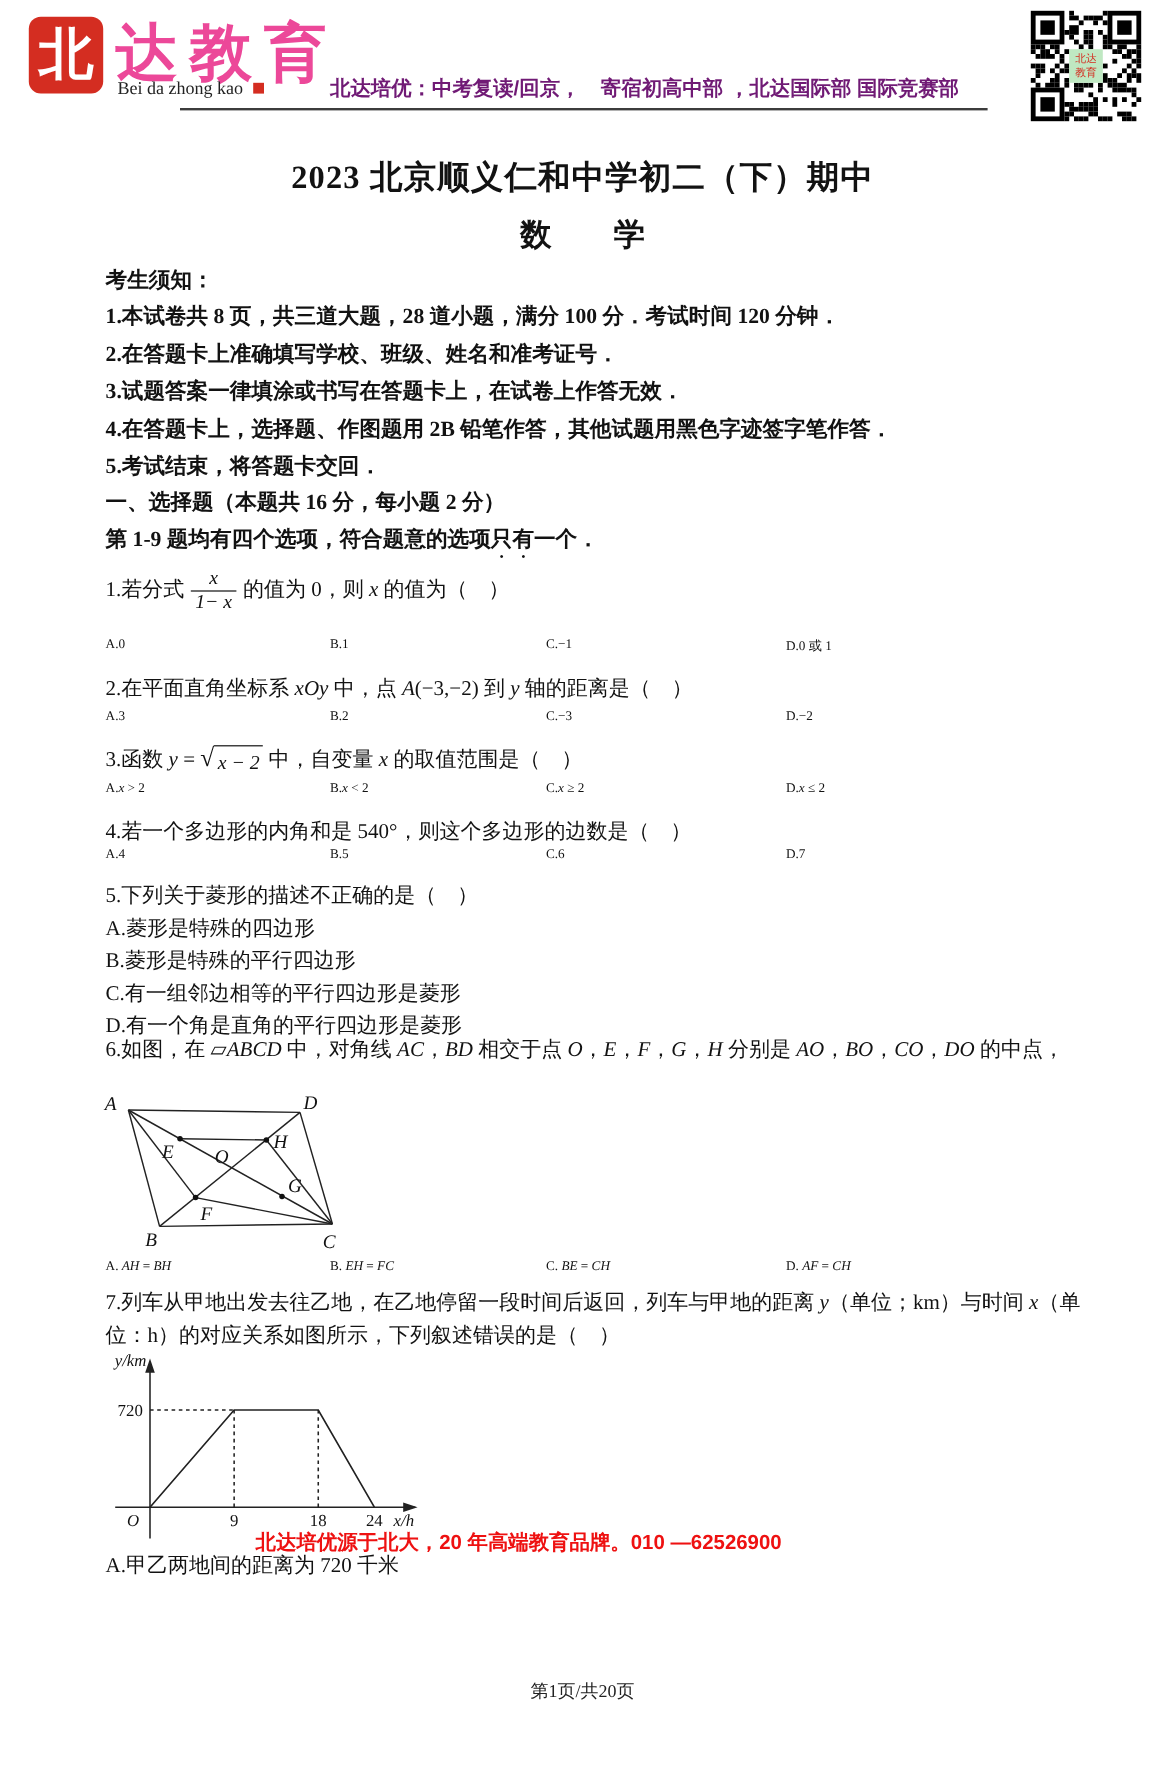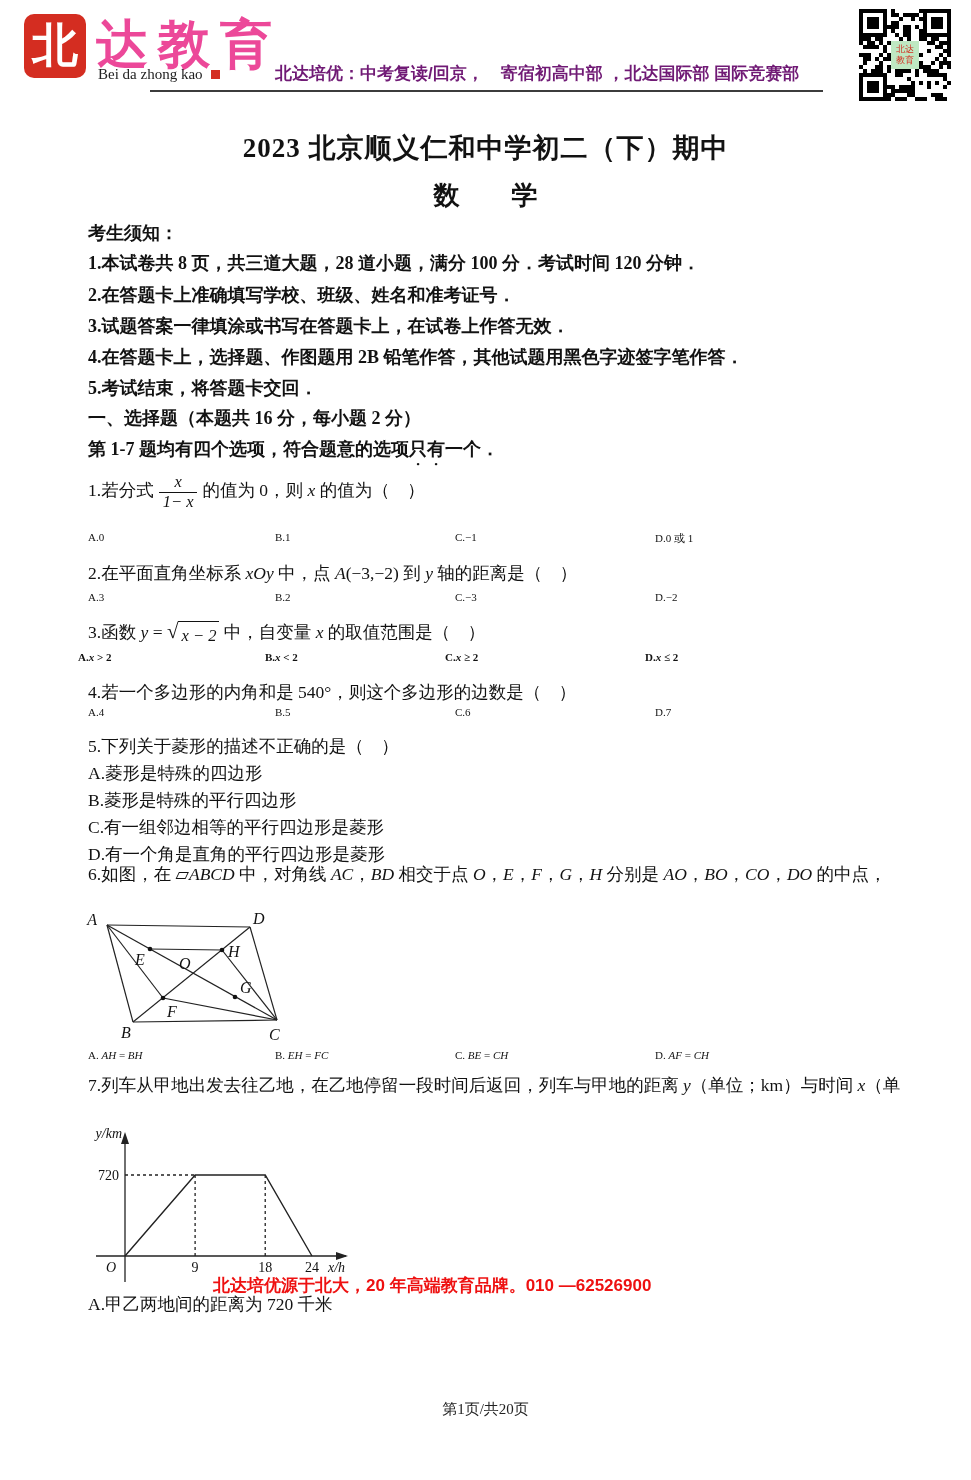--- a/index.html
+++ b/index.html
@@ -37,21 +37,21 @@
   .opt-stack div{font-size:17.5px;line-height:27px;}
   .frac{display:inline-flex;flex-direction:column;text-align:center;vertical-align:middle;
         margin:0 5px;font-style:italic;font-size:16.5px;line-height:1.15;}
   .fden{border-top:1.4px solid #121212;padding:0 4px;}
   .sqrt{display:inline-flex;align-items:flex-start;}
   .rad{font-size:21px;line-height:1;font-style:normal;}
   .radicand{border-top:1.5px solid #121212;font-style:italic;padding:0 3px;font-size:16.5px;}
   .q1body{left:88px;top:464px;height:56px;display:flex;align-items:center;}
   .q1opts{left:88px;top:531px;}
   .q2body{left:88px;top:560px;} .q2opts{left:88px;top:591px;}
-  .q3body{left:88px;top:617px;height:34px;display:flex;align-items:center;} .q3opts{left:78px;top:651px;font-weight:bold;}
+  .q3body{left:88px;top:617px;height:34px;display:flex;align-items:center;} .q3opts{left:88px;top:651px;}
   .q4body{left:88px;top:679px;} .q4opts{left:88px;top:706px;}
   .q5body{left:88px;top:733px;} .q5opts{left:88px;top:760px;}
   .q6body{left:88px;top:861px;} .q6opts{left:88px;top:1049px;}
   .q7body{left:88px;top:1072px;} .q7opts{left:88px;top:1291px;z-index:3;}
   .fig6{left:75px;top:912px;width:230px;height:138px;}
   .graph7{left:78px;top:1126px;width:300px;height:168px;}
   .watermark{left:213px;top:1274px;font-size:17px;font-weight:bold;color:#ee1111;
              font-family:"Liberation Sans","DejaVu Sans",sans-serif;white-space:nowrap;z-index:2;}
   .footer{left:0;top:1400px;width:971px;text-align:center;font-size:15px;color:#222;}
   svg text{font-family:"Liberation Serif","DejaVu Serif",serif;}
@@ -238,21 +238,21 @@
 <div class="abs subject">数　　学</div>
 
 <div class="abs bold18 notice-h">考生须知：</div>
 <div class="abs bold18 n1">1.本试卷共 8 页，共三道大题，28 道小题，满分 100 分．考试时间 120 分钟．</div>
 <div class="abs bold18 n2">2.在答题卡上准确填写学校、班级、姓名和准考证号．</div>
 <div class="abs bold18 n3">3.试题答案一律填涂或书写在答题卡上，在试卷上作答无效．</div>
 <div class="abs bold18 n4">4.在答题卡上，选择题、作图题用 2B 铅笔作答，其他试题用黑色字迹签字笔作答．</div>
 <div class="abs bold18 n5">5.考试结束，将答题卡交回．</div>
 
 <div class="abs bold18 sec">一、选择题（本题共 16 分，每小题 2 分）</div>
-<div class="abs bold18 note"><span>第 1-7 题均有四个选项，符合题意的选项</span><span class="emph">只有</span><span>一个．</span></div>
+<div class="abs bold18 note"><span>第 1-9 题均有四个选项，符合题意的选项</span><span class="emph">只有</span><span>一个．</span></div>
 
 <div class="abs qtext q1body">
     <div><span>1.若分式</span><span class="frac">
         <span>x</span>
         <span class="fden">1− x</span>
       </span><span>的值为 0，则 </span><span class="math">x</span><span> 的值为（　）</span></div>
   </div>
 <div class="abs q1opts">
     <div class="opt-grid">
       <div><span>A.0</span></div>
@@ -339,20 +339,21 @@
 <div class="abs q6opts">
     <div class="opt-grid">
       <div><span>A. </span><span class="math">AH</span><span> = </span><span class="math">BH</span></div>
       <div><span>B. </span><span class="math">EH</span><span> = </span><span class="math">FC</span></div>
       <div><span>C. </span><span class="math">BE</span><span> = </span><span class="math">CH</span></div>
       <div><span>D. </span><span class="math">AF</span><span> = </span><span class="math">CH</span></div>
     </div>
   </div>
 <div class="abs qtext q7body">
     <div><span>7.列车从甲地出发去往乙地，在乙地停留一段时间后返回，列车与甲地的距离 </span><span class="math">y</span><span>（单位；km）与时间 </span><span class="math">x</span><span>（单</span></div>
+    <div><span>位：h）的对应关系如图所示，下列叙述错误的是（　）</span></div>
   </div>
 <div class="abs graph7" id="graph7"><svg width="300" height="168" viewBox="0 0 300 168">
       <line x1="18" y1="130" x2="268" y2="130" stroke="#222" stroke-width="1.3"></line>
       <line x1="47" y1="156" x2="47" y2="10" stroke="#222" stroke-width="1.3"></line>
       <polygon points="270,130 258,126 258,134" fill="#222"></polygon>
       <polygon points="47,6 43,18 51,18" fill="#222"></polygon>
       <line x1="47" y1="49" x2="117.11" y2="49" stroke="#222" stroke-width="1.3" stroke-dasharray="3,3"></line>
       <line x1="117.11" y1="130" x2="117.11" y2="49" stroke="#222" stroke-width="1.3" stroke-dasharray="3,3"></line>
       <line x1="187.22" y1="130" x2="187.22" y2="49" stroke="#222" stroke-width="1.3" stroke-dasharray="3,3"></line>
       <polyline points="47,130 117.11,49 187.22,49 233.96,130" fill="none" stroke="#222" stroke-width="1.4"></polyline>

